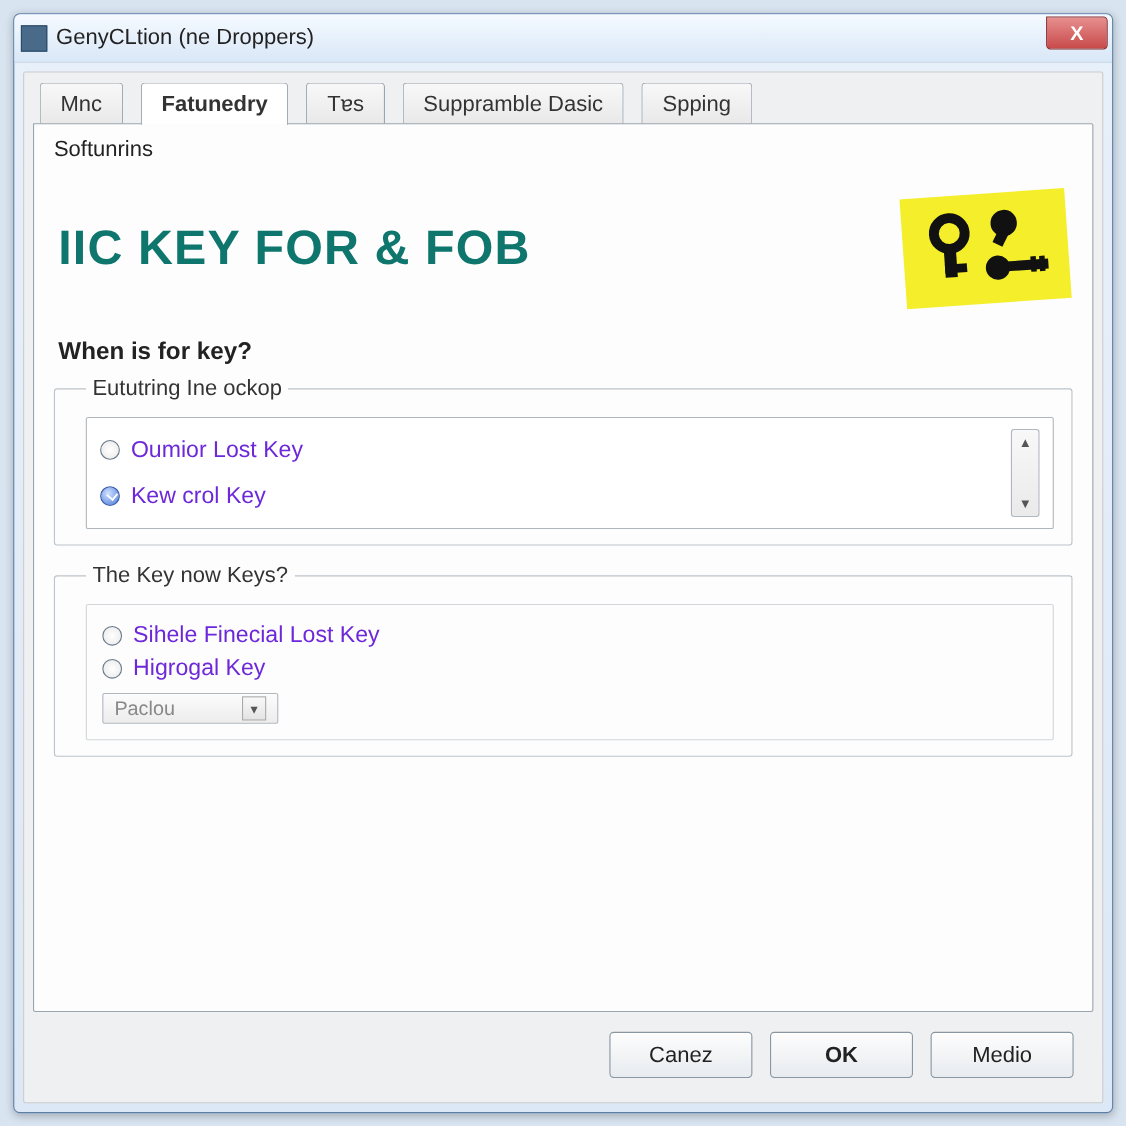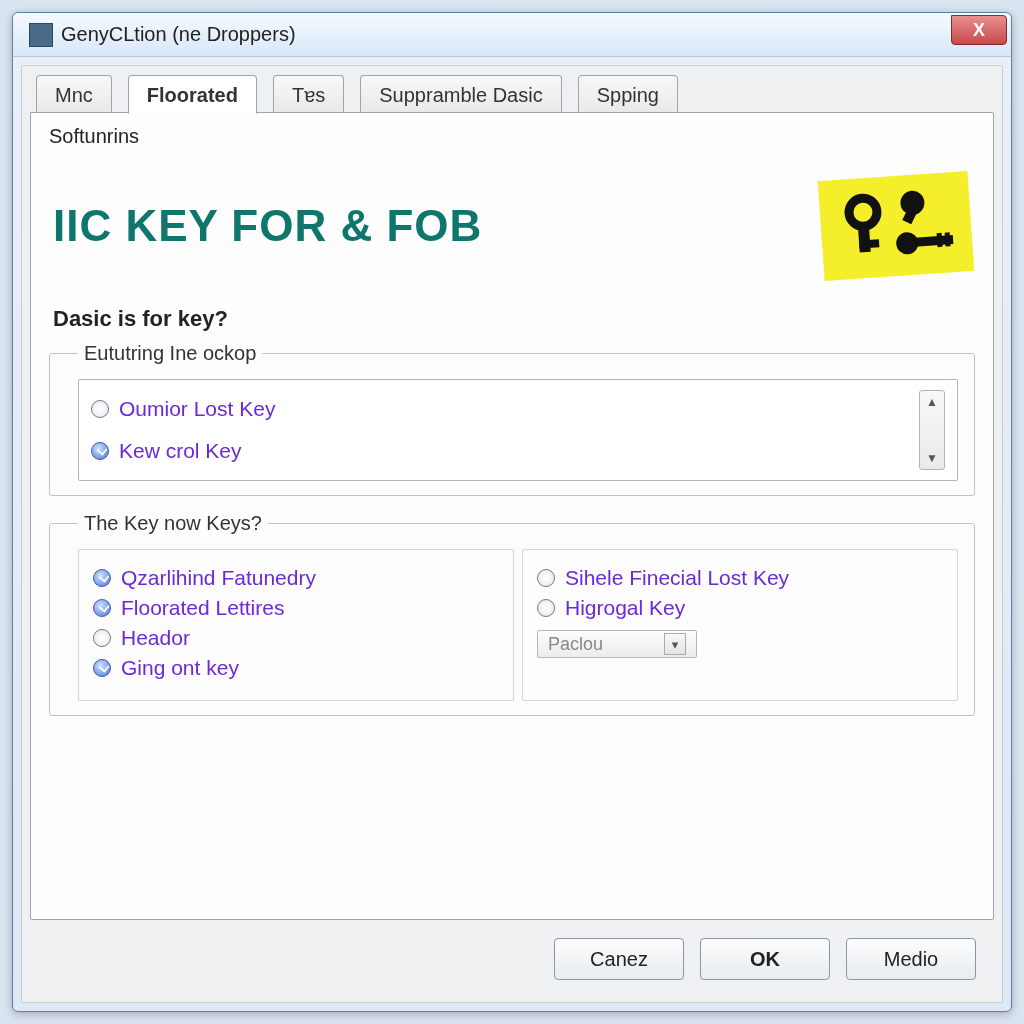--- a/index.html
+++ b/index.html
@@ -22,21 +22,21 @@
       box-shadow: 0 2px 8px rgba(0,0,0,0.25);
       display: flex;
       flex-direction: column;
     }
     .titlebar {
       height: 44px;
       background: linear-gradient(#f5faff, #d9e7f7);
       border-bottom: 1px solid #b8c8d8;
       display: flex;
       align-items: center;
-      padding: 0 16px;
+      padding: 0 6px;
       border-radius: 6px 6px 0 0;
       position: relative;
     }
     .app-icon {
       width: 24px; height: 24px;
       margin-right: 8px;
       background: #4a6a8a;
       border: 1px solid #2a4a6a;
     }
     .title-text {
@@ -270,21 +270,21 @@
     <div class="title-text">GenyCLtion (ne Droppers)</div>
     <div class="close-btn">
       <span>X</span>
     </div>
   </div>
 
   <div class="client">
 
     <div class="tabs">
       <div class="tab"><span>Mnc</span></div>
-      <div class="tab active"><span>Floorated</span></div>
+      <div class="tab active"><span>Fatunedry</span></div>
       <div class="tab"><span>Tɐs</span></div>
       <div class="tab"><span>Suppramble Dasic</span></div>
       <div class="tab"><span>Spping</span></div>
     </div>
 
     <div class="tabpage">
 
       <div class="group-label">Softunrins</div>
 
       <div class="heading-row">
@@ -299,21 +299,21 @@
               <rect x="70" y="24" width="10" height="14" transform="rotate(30 75 30)"></rect>
               <circle cx="70" cy="58" r="11"></circle>
               <rect x="78" y="53" width="38" height="9"></rect>
               <rect x="100" y="50" width="5" height="14"></rect>
               <rect x="108" y="50" width="5" height="14"></rect>
             </g>
           </svg>
         </div>
       </div>
 
-      <div class="subheading">Dasic is for key?</div>
+      <div class="subheading">When is for key?</div>
 
       <fieldset>
         <legend>Eututring Ine ockop</legend>
         <div class="listbox">
           <div class="list-opts">
             <div class="radio-row">
               <span class="radio-dot"></span>
               <span>Oumior Lost Key</span>
             </div>
             <div class="radio-row">
@@ -324,38 +324,20 @@
           <div class="scroll-stub">
             <span>▲</span>
             <span>▼</span>
           </div>
         </div>
       </fieldset>
 
       <fieldset>
         <legend>The Key now Keys?</legend>
         <div class="two-cols">
-          <div class="col">
-            <div class="check-row">
-              <span class="check-dot checked"></span>
-              <span>Qzarlihind Fatunedry</span>
-            </div>
-            <div class="check-row">
-              <span class="check-dot checked"></span>
-              <span>Floorated Lettires</span>
-            </div>
-            <div class="check-row">
-              <span class="radio-dot"></span>
-              <span>Heador</span>
-            </div>
-            <div class="check-row">
-              <span class="check-dot checked"></span>
-              <span>Ging ont key</span>
-            </div>
-          </div>
           <div class="col">
             <div class="check-row">
               <span class="radio-dot"></span>
               <span>Sihele Finecial Lost Key</span>
             </div>
             <div class="check-row">
               <span class="radio-dot"></span>
               <span>Higroɡal Key</span>
             </div>
             <div class="dropdown">

